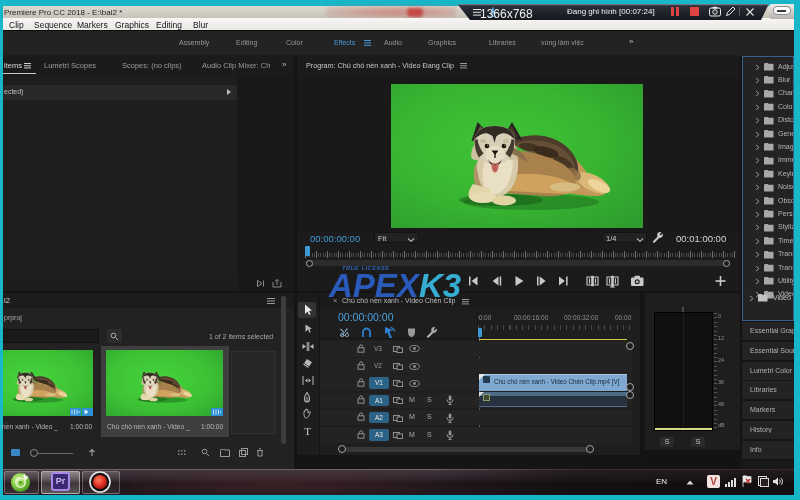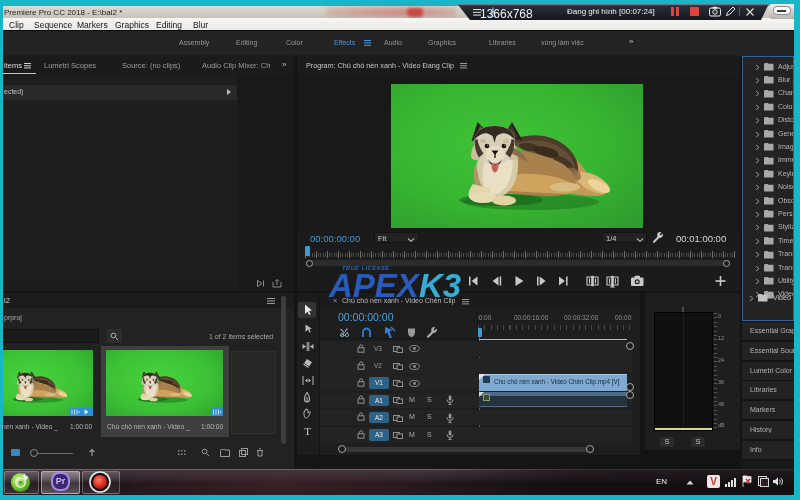--- a/index.html
+++ b/index.html
@@ -33,21 +33,21 @@
 <div class="a txt" style="left:334px;top:38.5px;font-size:7px;color:#4898dc">Effects</div>
 <div class="a" style="left:364px;top:39.5px;width:7px;height:1.4px;background:#4898dc;box-shadow:0 2.4px #4898dc,0 4.8px #4898dc"></div>
 <div class="a txt" style="left:629px;top:37px;font-size:8px;color:#b9b9b9">»</div>
 
 <div class="a" style="left:3px;top:55px;width:291px;height:236px;background:#1d1d1d"></div>
 <div class="a" style="left:3px;top:55px;width:291px;height:20px;background:#1b1b1b"></div>
 <div class="a txt" style="left:4px;top:61px;font-size:7.5px;color:#d8d8d8">items</div>
 <div class="a" style="left:24px;top:63px;width:7px;height:1.3px;background:#d0d0d0;box-shadow:0 2.2px #d0d0d0,0 4.4px #d0d0d0"></div>
 <div class="a" style="left:3px;top:72.5px;width:33px;height:1px;background:#c8c8c8"></div>
 <div class="a txt" style="left:44px;top:61px;font-size:7.5px;color:#9a9a9a">Lumetri Scopes</div>
-<div class="a txt" style="left:122px;top:61px;font-size:7.5px;color:#9a9a9a">Source: (no clips)</div>
+<div class="a txt" style="left:122px;top:61px;font-size:7.5px;color:#9a9a9a">Scopes: (no clips)</div>
 <div class="a txt" style="left:202px;top:61px;font-size:7.5px;color:#9a9a9a;width:68px;overflow:hidden">Audio Clip Mixer: Chú</div>
 <div class="a txt" style="left:282px;top:60px;font-size:8px;color:#b9b9b9">»</div>
 <div class="a" style="left:237px;top:75px;width:57px;height:216px;background:#191919"></div>
 <div class="a" style="left:3px;top:85px;width:234px;height:15px;background:#292929"></div>
 <div class="a txt" style="left:4px;top:88px;font-size:7px;color:#c0c0c0">ected)</div>
 <div class="a" style="left:227px;top:89px;width:0;height:0;border-left:4px solid #bbbbbb;border-top:3.5px solid transparent;border-bottom:3.5px solid transparent"></div>
 <div class="a" style="left:3px;top:100px;width:234px;height:176px;background:#1e1e1e"></div>
 <div class="a" style="left:256px;top:279px;width:9px;height:9px">
       <svg width="9" height="9">
         <path d="M1.5 1.5 L6 4.5 L1.5 7.5 Z M7.5 1.5 L7.5 7.5" stroke="#8a8a8a" fill="none"></path>
@@ -803,21 +803,21 @@
           </radialGradient>
         </defs>
  <circle cx="10.5" cy="10.5" r="9.6" fill="url(#orb)"></circle>
         <circle cx="10.5" cy="10.5" r="4.6" fill="none" stroke="#eef8dc" stroke-width="1.4"></circle>
  <path d="M12 2.5 L18.5 5 L15.5 8.5 Z" fill="#f8f8f0"></path>
         <path d="M14 1.5 L16 5.5" stroke="#f0f0e8" stroke-width="1"></path>
         <circle cx="10.5" cy="10.5" r="1.8" fill="#5aa82a"></circle>
       </svg>
     </div>
 <div class="a" style="left:41px;top:470.5px;width:39px;height:23px;background:linear-gradient(rgba(255,255,255,0.42),rgba(255,255,255,0.14) 55%,rgba(255,255,255,0.26));border:1px solid rgba(255,255,255,0.45);border-radius:2px;box-sizing:border-box"></div>
-<div class="a" style="left:51px;top:472px;width:19px;height:19px;background:#3b2a71;border:2px solid #a888e8;border-radius:8px;box-sizing:border-box;color:#cdb8f4;font-size:9px;font-weight:bold;text-align:center;line-height:15px">Pr</div>
+<div class="a" style="left:51px;top:472px;width:19px;height:19px;background:#3b2a71;border:2px solid #a888e8;border-radius:3px;box-sizing:border-box;color:#cdb8f4;font-size:9px;font-weight:bold;text-align:center;line-height:15px">Pr</div>
 <div class="a" style="left:82px;top:470.5px;width:38px;height:23px;background:linear-gradient(rgba(255,255,255,0.18),rgba(255,255,255,0.03) 55%,rgba(255,255,255,0.08));border:1px solid rgba(255,255,255,0.26);border-radius:2px;box-sizing:border-box"></div>
 <div class="a" style="left:89px;top:471px;width:22px;height:22px">
  <svg width="22" height="22">
         <defs>
           <radialGradient id="red" cx="40%" cy="35%" r="70%">
             <stop offset="0%" stop-color="#ff7a62"></stop>
             <stop offset="55%" stop-color="#e03525"></stop>
             <stop offset="100%" stop-color="#9c1410"></stop>
           </radialGradient>
         </defs>

